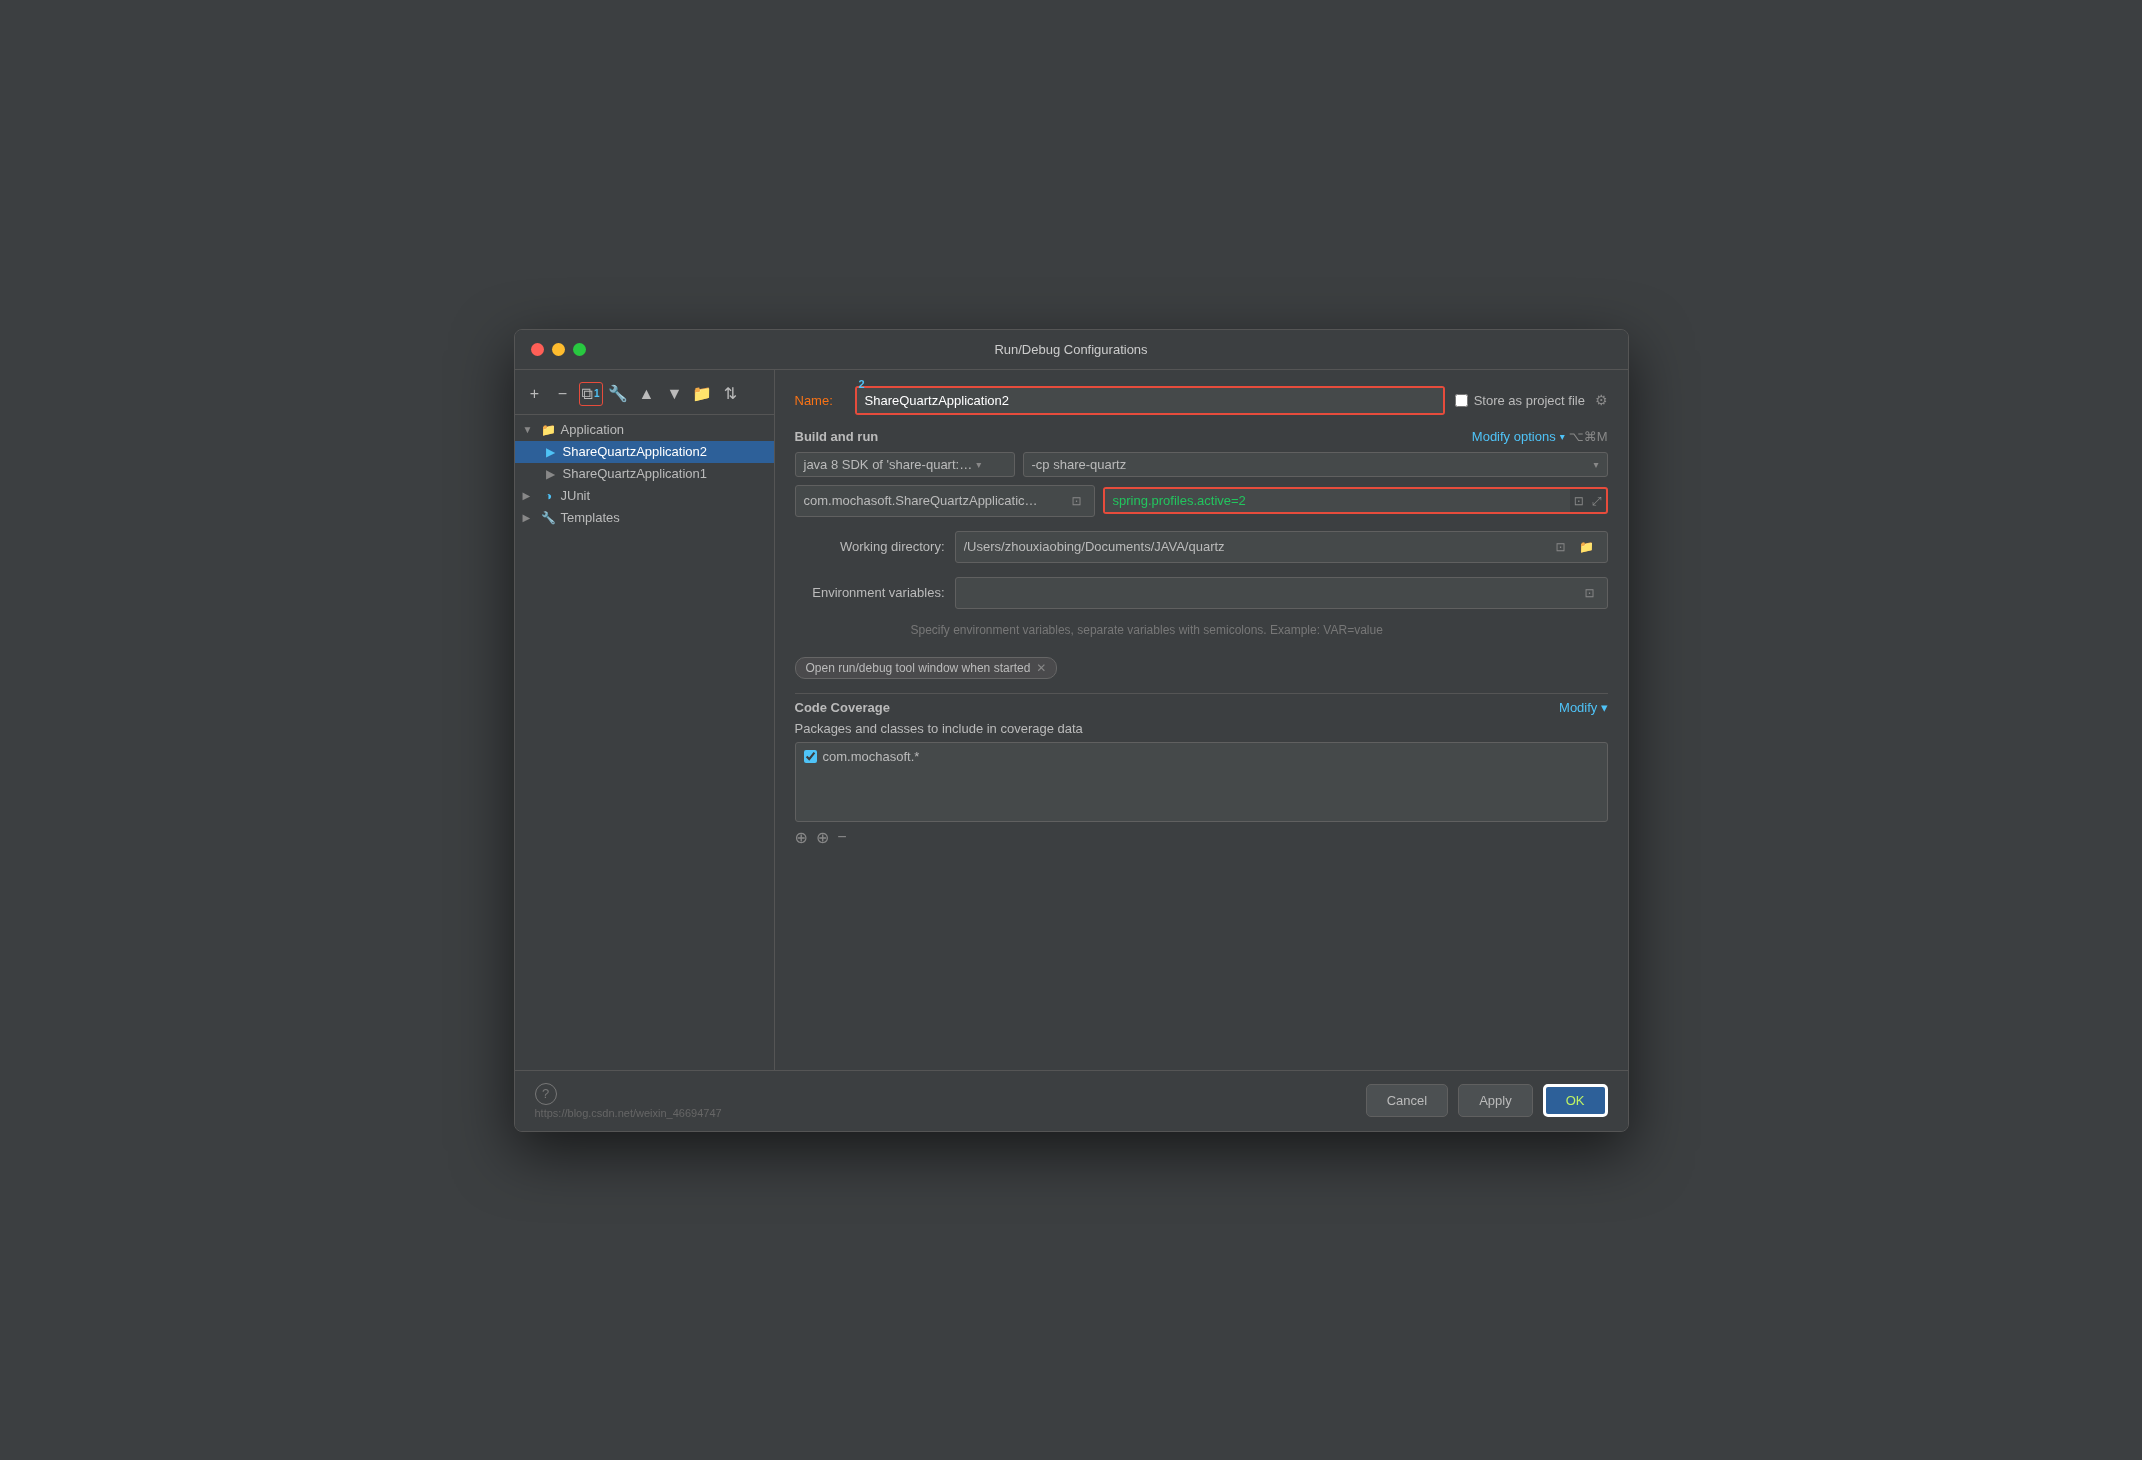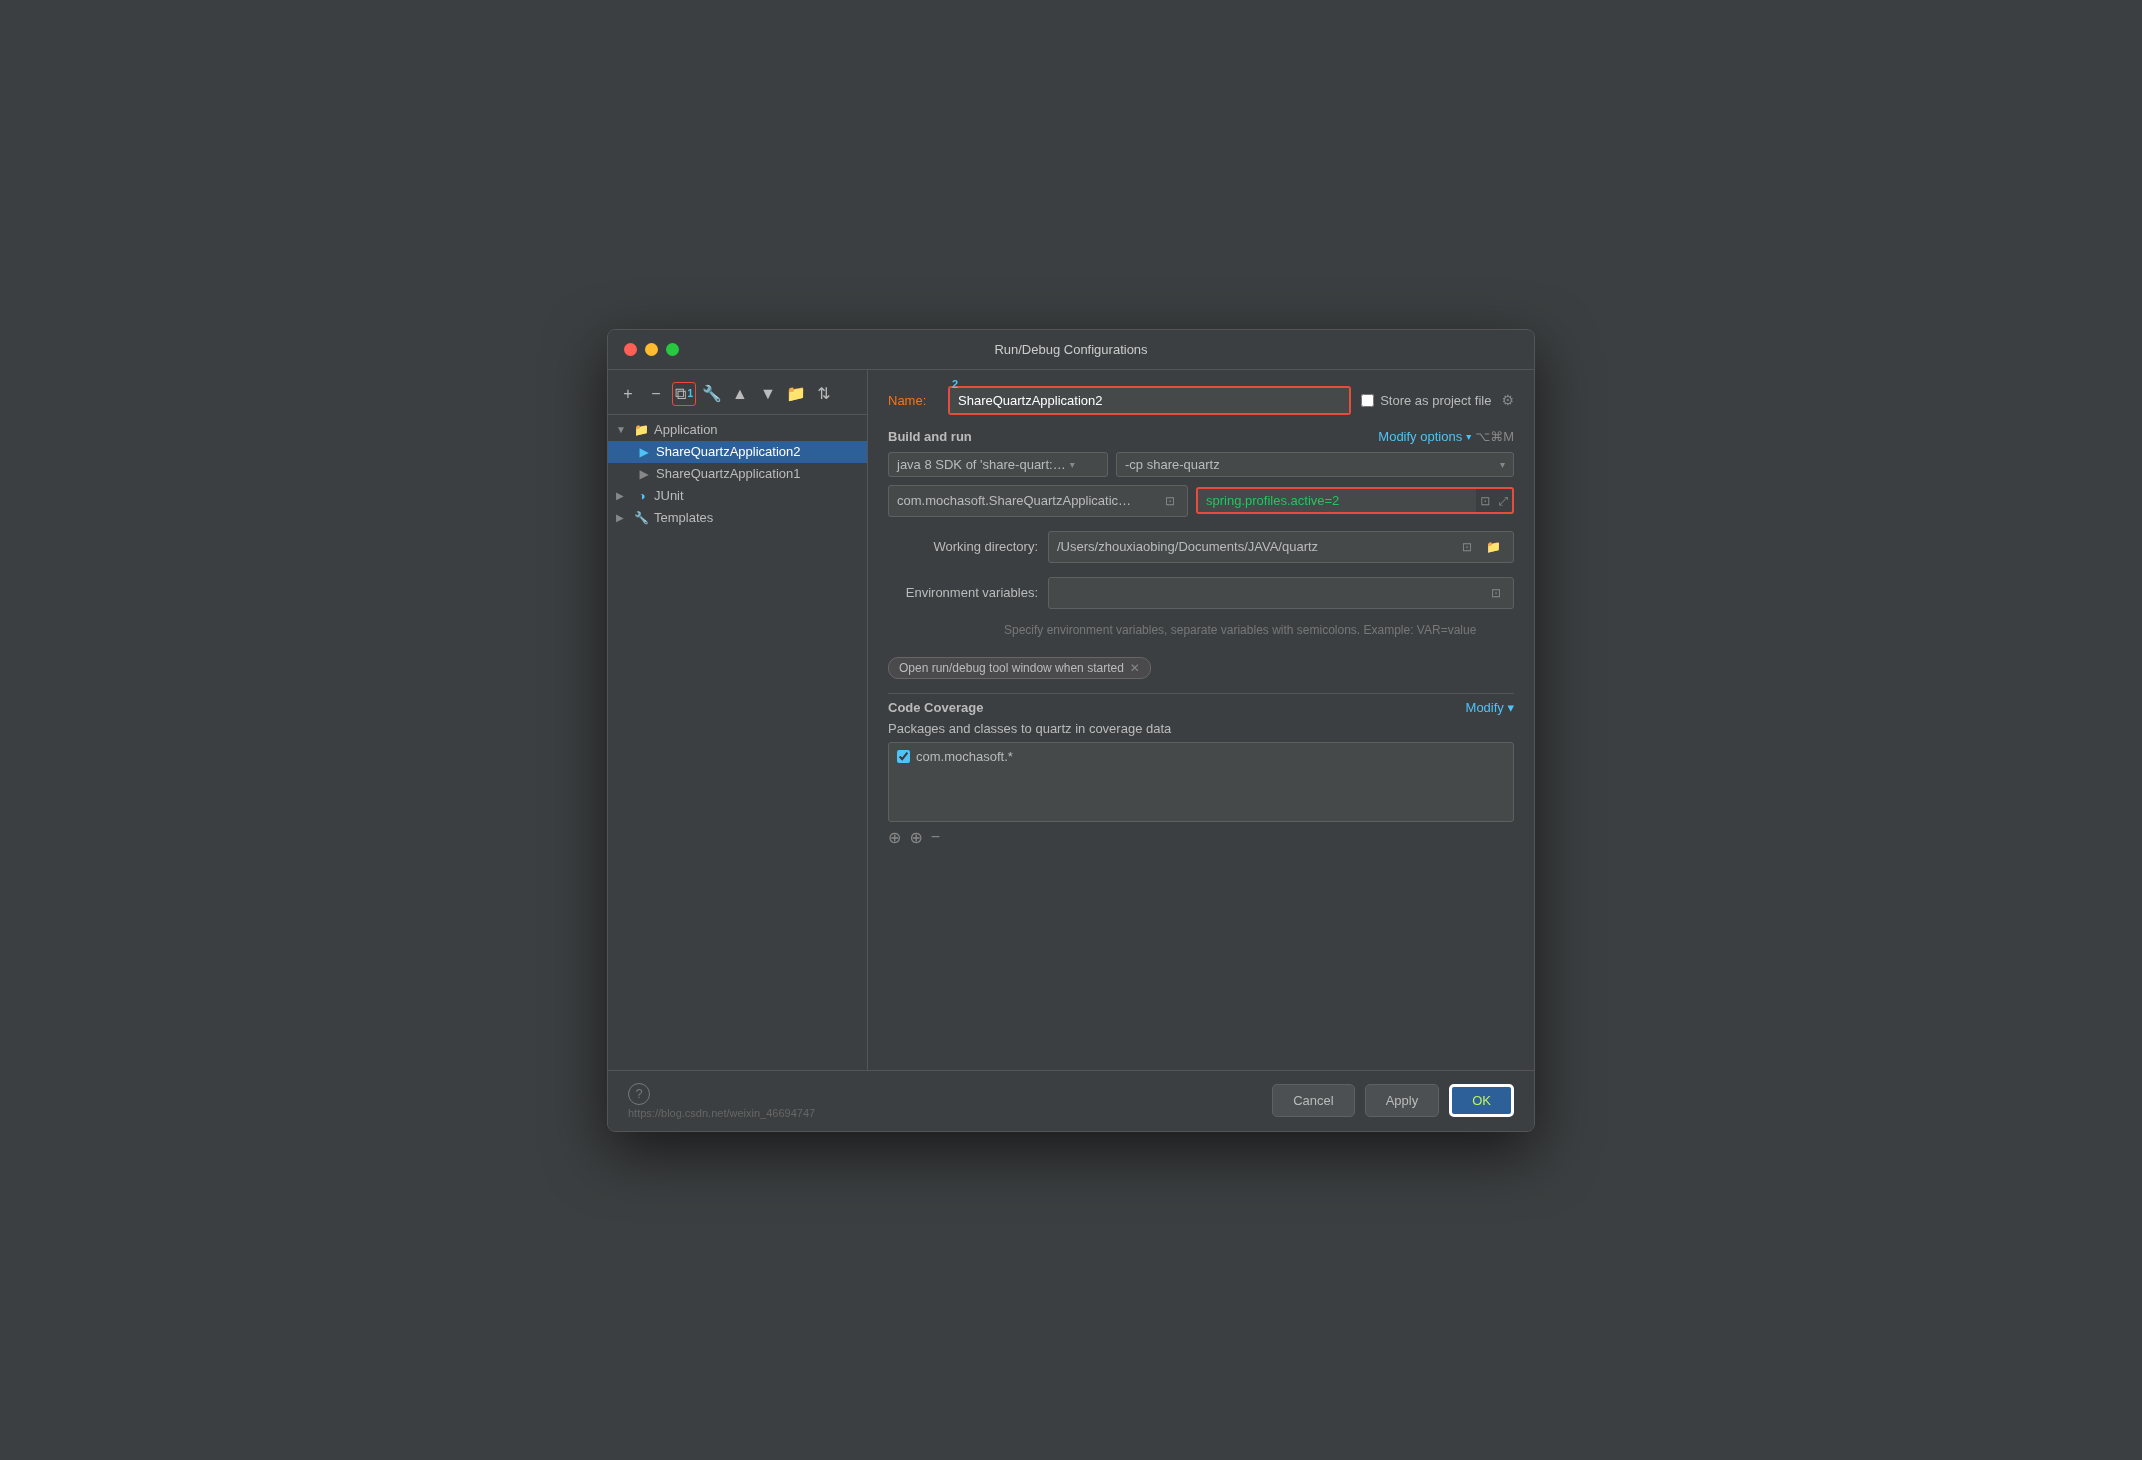--- a/index.html
+++ b/index.html
@@ -7,21 +7,21 @@
       background: #3c3f41;
       font-family: -apple-system, 'Helvetica Neue', Arial, sans-serif;
       font-size: 13px;
       color: #bbbbbb;
       display: flex;
       justify-content: center;
       align-items: center;
       min-height: 100vh;
     }
     .dialog {
-      width: 928px;
+      width: 1115px;
       background: #3c3f41;
       border-radius: 8px;
       border: 1px solid #555;
       box-shadow: 0 20px 60px rgba(0,0,0,0.6);
       display: flex;
       flex-direction: column;
       overflow: hidden;
     }
     .title-bar {
       background: #3c3f41;
@@ -519,21 +519,21 @@
       </div>
 
       <div>
         <div class="coverage-header">
           <span class="coverage-title">Code Coverage</span>
           <button class="modify-btn">
             <span>Modify</span>
             <span>▾</span>
           </button>
         </div>
-        <div class="coverage-subtitle">Packages and classes to quartz in coverage data</div>
+        <div class="coverage-subtitle">Packages and classes to include in coverage data</div>
         <div class="coverage-list">
           <div class="coverage-item">
             <input type="checkbox" checked="" style="">
             <span>com.mochasoft.*</span>
           </div>
         </div>
         <div class="coverage-actions">
           <button class="coverage-action-btn" title="Add">⊕</button>
           <button class="coverage-action-btn" title="Add class">⊕</button>
           <button class="coverage-action-btn" title="Remove">−</button>

